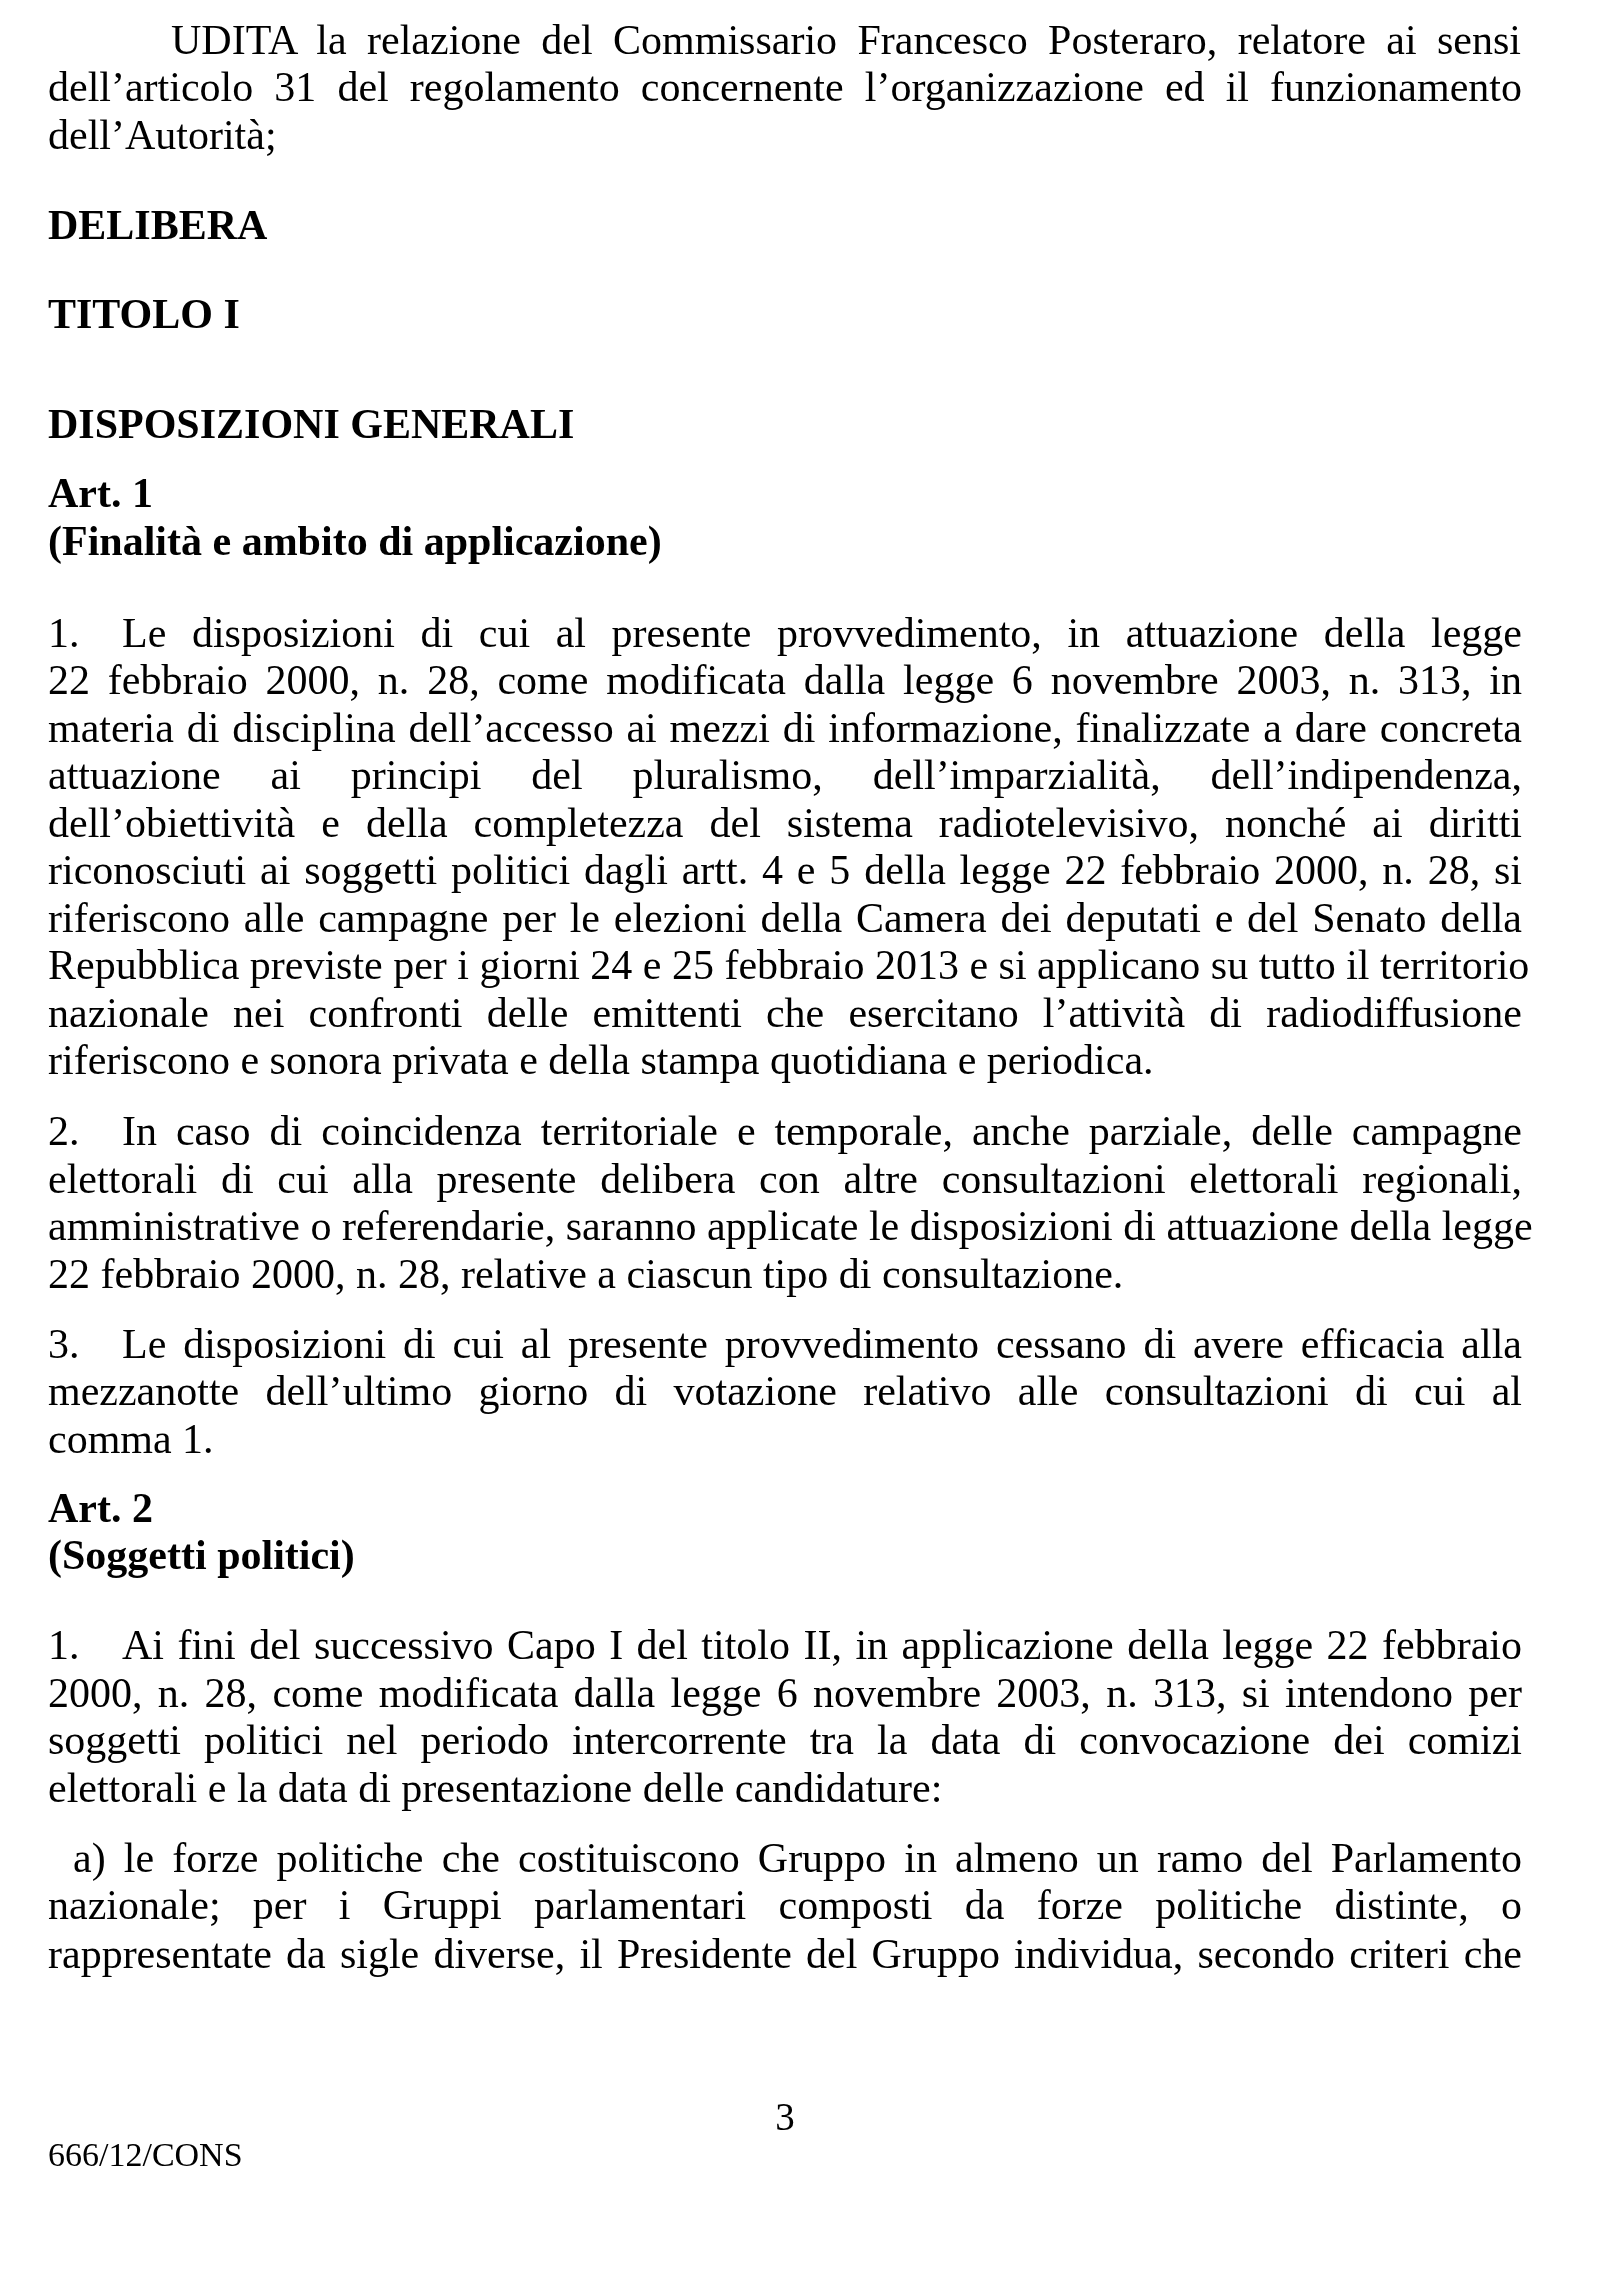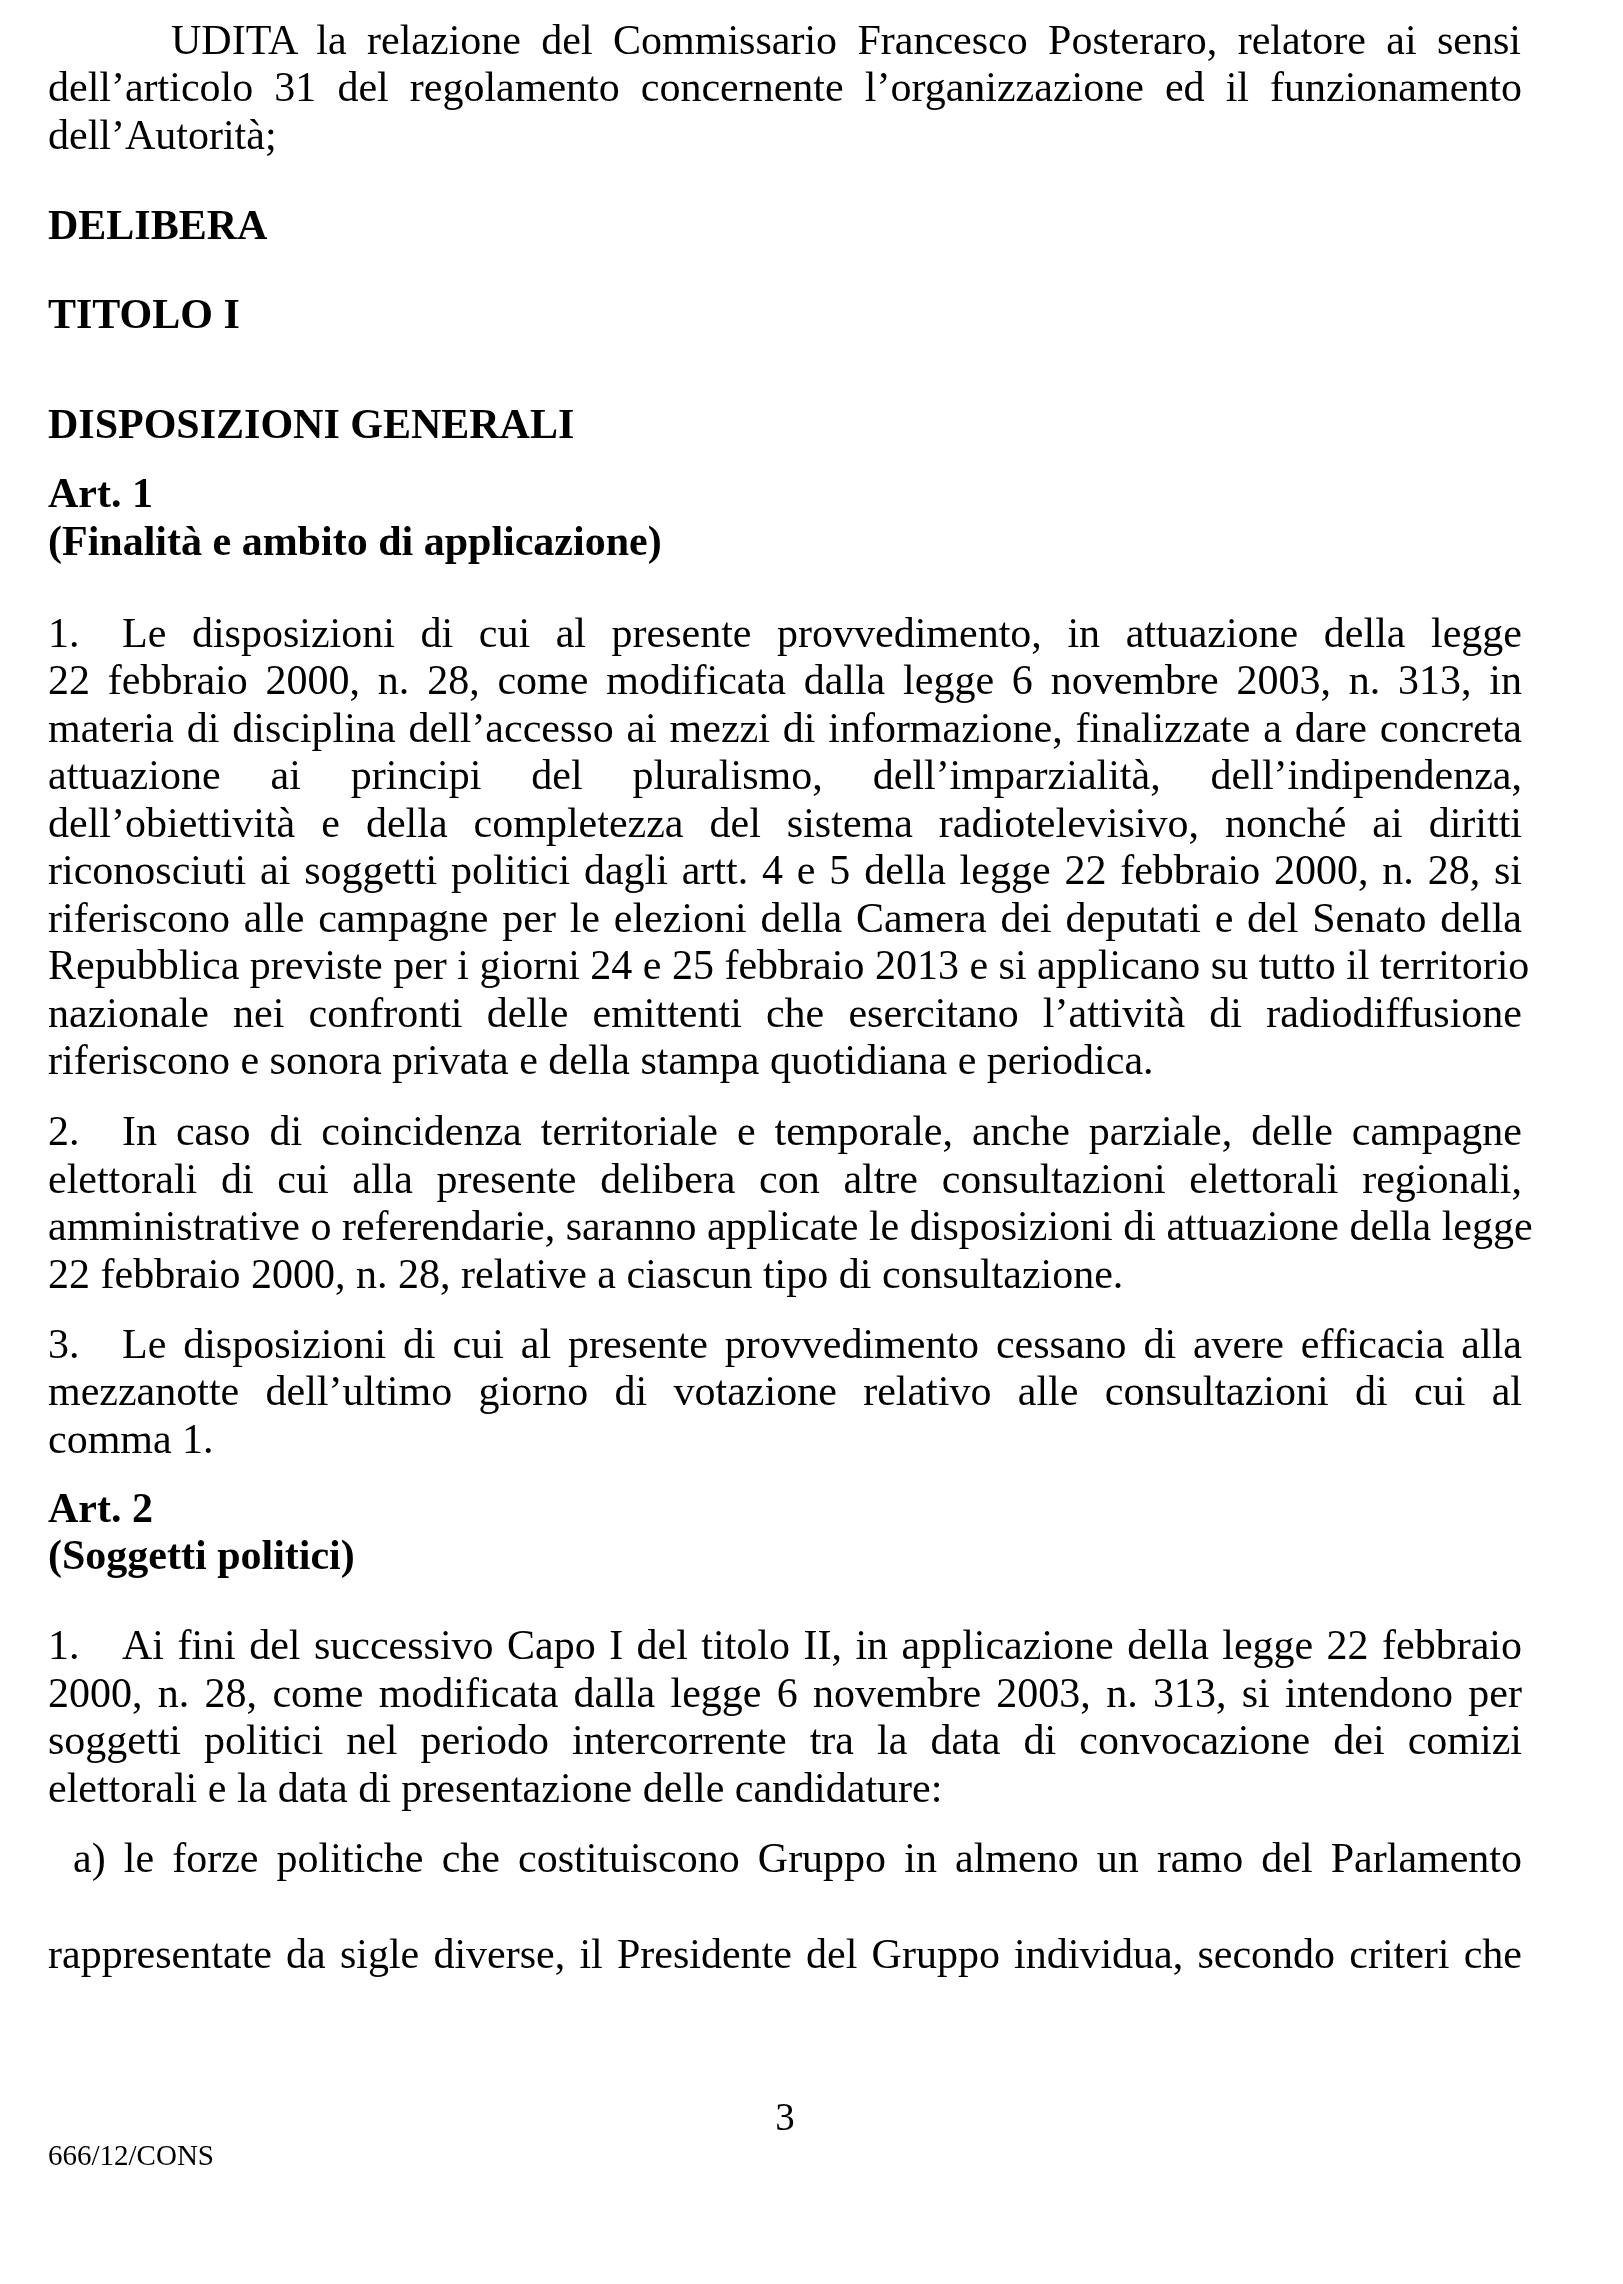--- a/index.html
+++ b/index.html
@@ -78,21 +78,21 @@
       width: 1474px;
       text-align: center;
       font-size: 39px;
       line-height: 42px;
       top: 2096px;
     }
     .doc-code {
       position: absolute;
       left: 48px;
       top: 2139px;
-      font-size: 29px;
+      font-size: 34px;
       line-height: 32px;
       white-space: nowrap;
     }
   </style>
 </head>
 <body>
 
 <div class="page">
 
   <div class="line indent-first" style="top:16px">UDITA la relazione del Commissario Francesco Posteraro, relatore ai sensi</div>
@@ -140,18 +140,19 @@
 
   <div class="line numbered" style="top:1621px">
     <span class="num">1.</span>
     <span class="rest">Ai fini del successivo Capo I del titolo II, in applicazione della legge 22 febbraio</span>
   </div>
   <div class="line" style="top:1669px">2000, n. 28, come modificata dalla legge 6 novembre 2003, n. 313, si intendono per</div>
   <div class="line" style="top:1716px">soggetti politici nel periodo intercorrente tra la data di convocazione dei comizi</div>
   <div class="line last" style="top:1764px">elettorali e la data di presentazione delle candidature:</div>
 
   <div class="line list-first" style="top:1834px">a) le forze politiche che costituiscono Gruppo in almeno un ramo del Parlamento</div>
+  <div class="line" style="top:1881px">nazionale; per i Gruppi parlamentari composti da forze politiche distinte, o</div>
   <div class="line" style="top:1930px">rappresentate da sigle diverse, il Presidente del Gruppo individua, secondo criteri che</div>
 
   <div class="page-number">3</div>
   <div class="doc-code">666/12/CONS</div>
 </div>
 
 
 </body></html>

